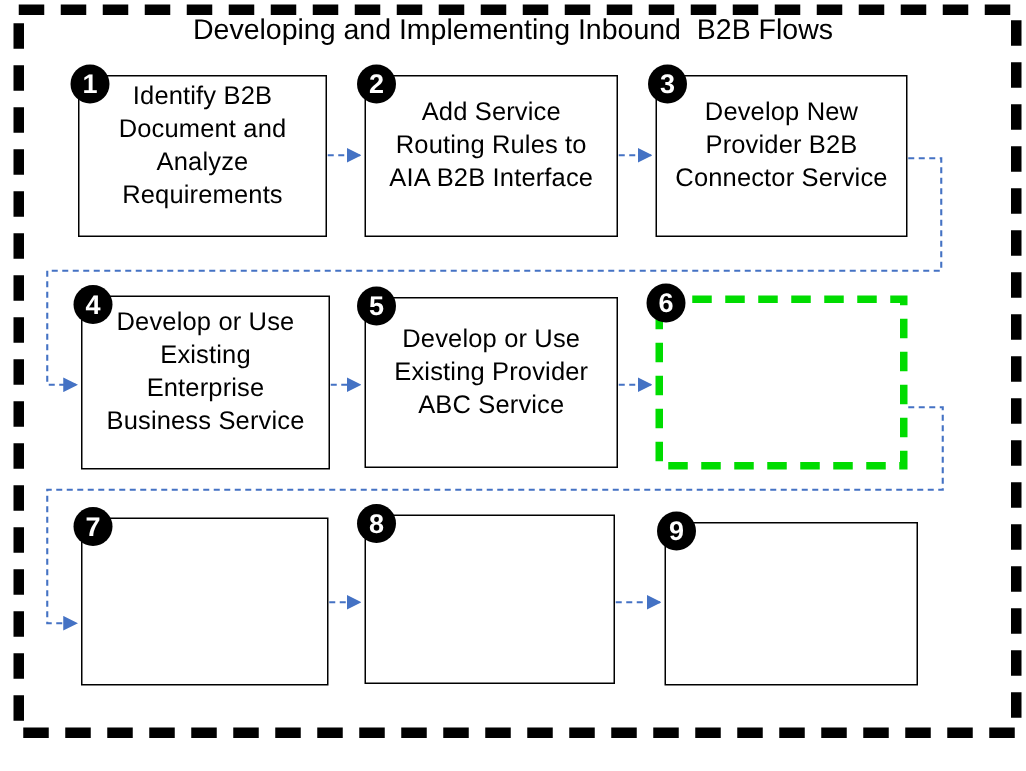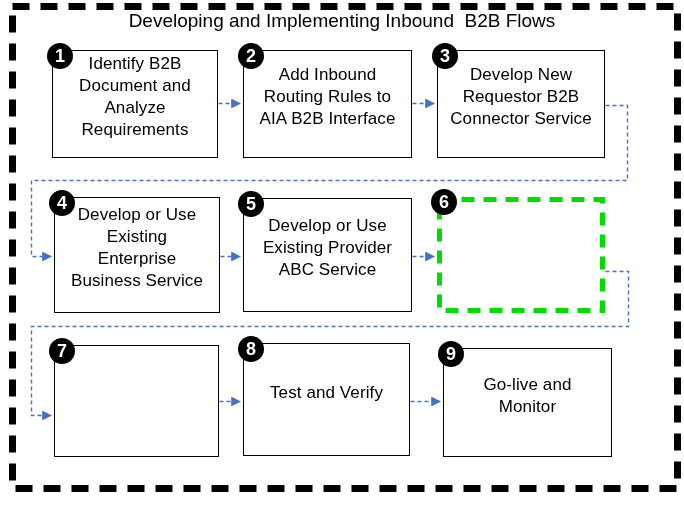--- a/index.html
+++ b/index.html
@@ -101,29 +101,29 @@
   <div class="box b1">
     <span class="badge">1</span>
     <span class="label">Identify B2B
 Document and
 Analyze
 Requirements</span>
   </div>
 
   <div class="box b2">
     <span class="badge">2</span>
-    <span class="label">Add Inbound
+    <span class="label">Add Service
 Routing Rules to
 AIA B2B Interface</span>
   </div>
 
   <div class="box b3">
     <span class="badge">3</span>
     <span class="label">Develop New
-Requestor B2B
+Provider B2B
 Connector Service</span>
   </div>
 
   <div class="box b4">
     <span class="badge">4</span>
     <span class="label">Develop or Use
 Existing
 Enterprise
 Business Service</span>
   </div>
@@ -138,22 +138,19 @@
   <div class="box b6 highlight">
     <span class="badge">6</span>
   </div>
 
   <div class="box b7">
     <span class="badge">7</span>
   </div>
 
   <div class="box b8">
     <span class="badge">8</span>
-    <span class="label">Test and Verify</span>
   </div>
 
   <div class="box b9">
     <span class="badge">9</span>
-    <span class="label">Go-live and
-Monitor</span>
   </div>
 
 </div>
 
 </body></html>

